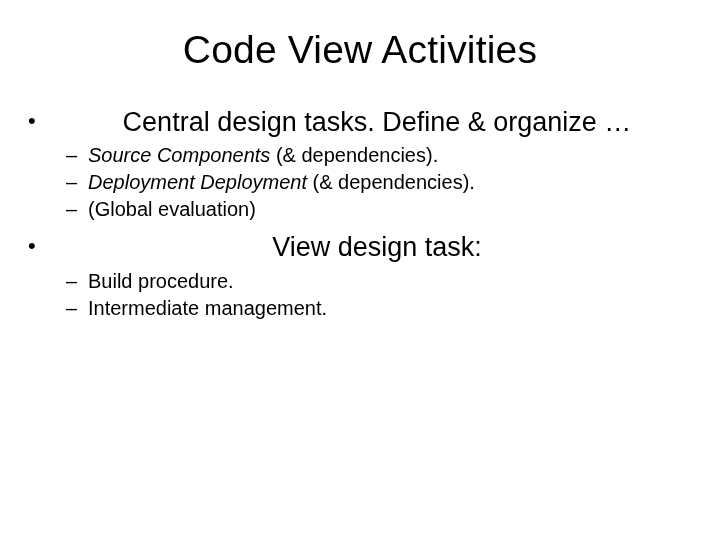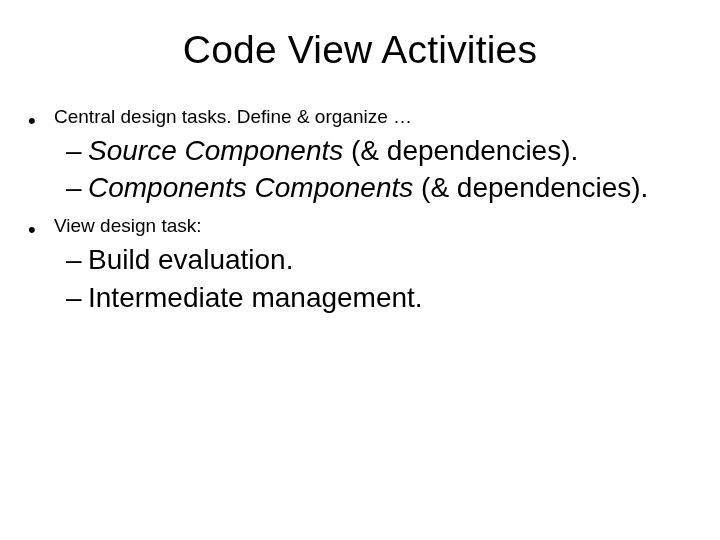--- a/index.html
+++ b/index.html
@@ -22,36 +22,37 @@
     font-size: 39px;
     font-weight: 400;
     padding-top: 28px;
     padding-bottom: 8px;
     letter-spacing: 0.2px;
   }
   .body {
     padding: 18px 20px 0 20px;
   }
   .lvl1 {
-    font-size: 19px;
+    font-size: 27px;
     line-height: 1.35;
     margin: 6px 0 2px 0;
     padding-left: 34px;
     position: relative;
+    text-align: center;
   }
   .lvl1::before {
     content: "•";
     position: absolute;
     left: 8px;
     top: 0;
     font-size: 22px;
     line-height: 1.55;
   }
   .lvl2 {
-    font-size: 28px;
+    font-size: 20px;
     line-height: 1.35;
     margin: 0;
     padding-left: 68px;
     position: relative;
   }
   .lvl2::before {
     content: "–";
     position: absolute;
     left: 46px;
     top: 0;
@@ -66,22 +67,25 @@
   <div class="title">Code View Activities</div>
 
   <div class="body">
 
     <div class="lvl1">Central design tasks. Define &amp; organize …</div>
 
     <div class="lvl2">
       <span class="ital">Source Components</span><span> (&amp; dependencies).</span>
     </div>
     <div class="lvl2">
-      <span class="ital">Components Components</span><span> (&amp; dependencies).</span>
+      <span class="ital">Deployment Deployment</span><span> (&amp; dependencies).</span>
+    </div>
+    <div class="lvl2">
+      <span class="ital"></span><span>(Global evaluation)</span>
     </div>
 
     <div class="lvl1">View design task:</div>
 
-    <div class="lvl2">Build evaluation.</div>
+    <div class="lvl2">Build procedure.</div>
     <div class="lvl2">Intermediate management.</div>
 
   </div>
 </div>
 
 </body></html>

